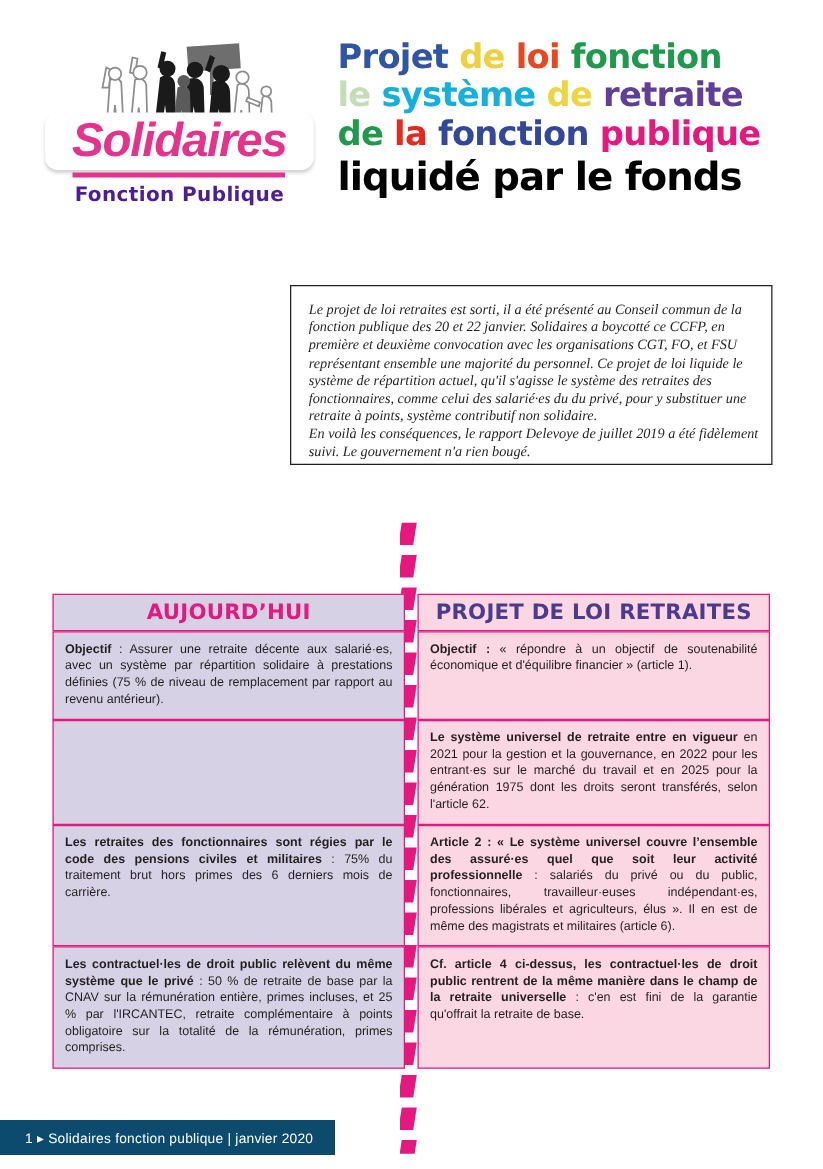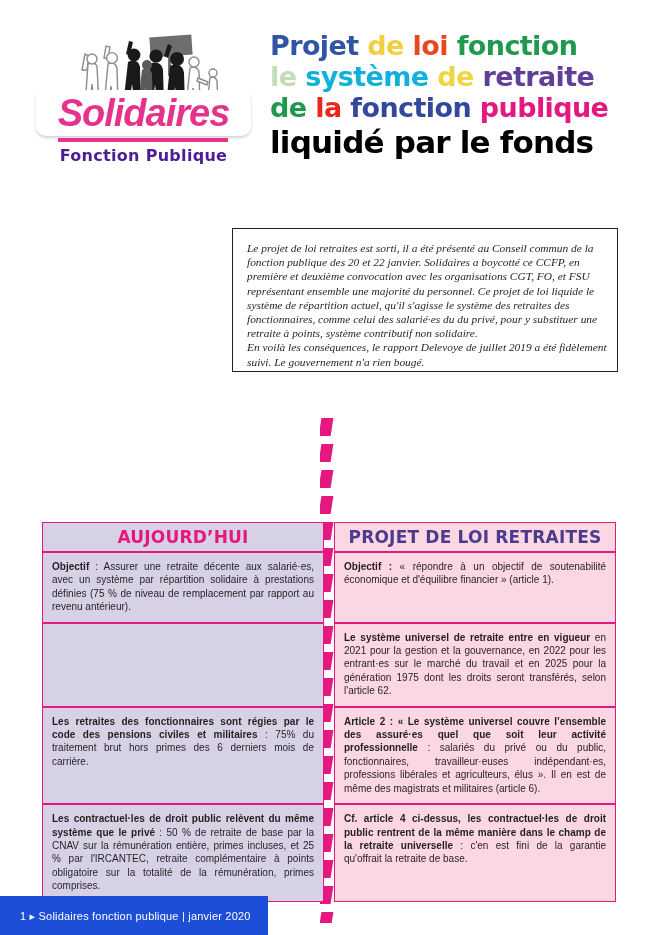--- a/index.html
+++ b/index.html
@@ -167,21 +167,20 @@
   }
   .cell.left  { background: #d7d1e5; margin-right: 10px; }
   .cell.right { background: #fbd6e3; }
 
   .cell.hdr {
     padding: 0;
     height: 30px;
     display: flex;
     align-items: center;
     justify-content: center;
-    margin-top: 47px;
   }
   .hdr-text {
     font-family: "DejaVu Sans", sans-serif;
     font-weight: bold;
     font-size: 17px;
     letter-spacing: 0.2px;
   }
   .hdr-left  .hdr-text { color: #e5187f; }
   .hdr-right .hdr-text { color: #4b3b8f; }
 
@@ -196,22 +195,22 @@
   .cell-text + .cell-text { margin-top: 9px; }
   .cell-text b { font-weight: bold; }
   .cell.empty { }
 
   
   .footer {
     position: absolute;
     left: 0;
     top: 896px;
     width: 268px;
-    height: 40px;
-    background: #1d4ed8;
+    height: 28px;
+    background: #0c4a6e;
     display: flex;
     align-items: center;
   }
   .footer-text {
     font-family: "Liberation Sans", sans-serif;
     font-size: 11px;
     color: #ffffff;
     padding-left: 20px;
     letter-spacing: 0.2px;
   }

